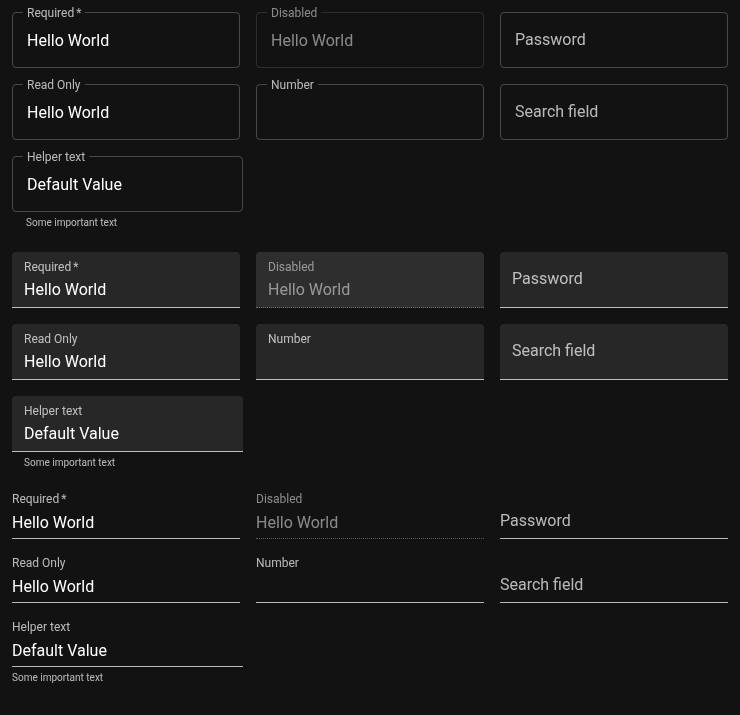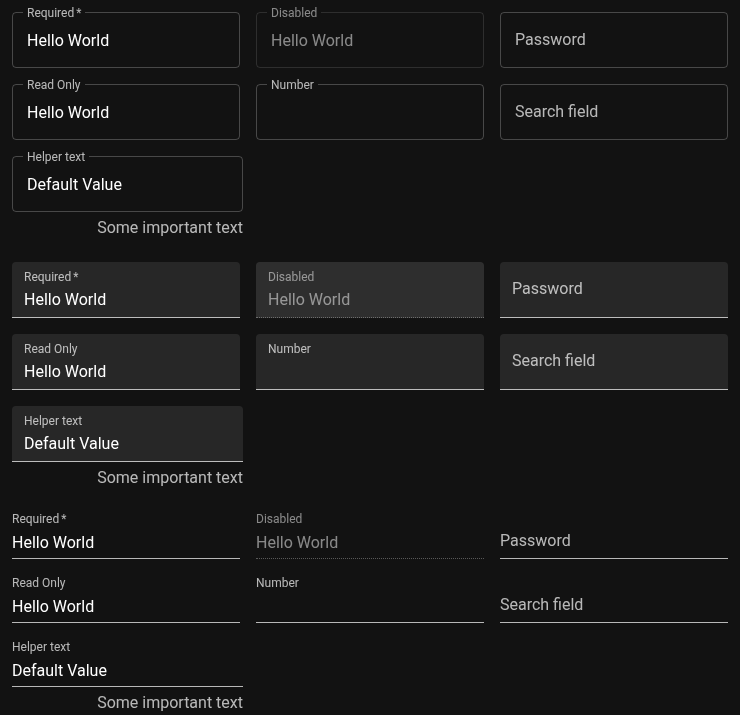--- a/index.html
+++ b/index.html
@@ -61,25 +61,24 @@
     top: 50%;
     left: 14px;
     transform: translateY(-50%);
     background: none;
     padding: 0;
     font-size: 16px;
     color: rgba(255,255,255,0.7);
   }
   .asterisk { margin-left: 2px; }
   .helper {
-    font-size: 16px;
+    font-size: 10px;
     color: rgba(255,255,255,0.7);
     margin: 3px 0 0 14px;
     line-height: 1.66;
-    text-align: right;
   }
   
   .tf-filled {
     position: relative;
   }
   .tf-filled .fill {
     position: relative;
     background: rgba(255,255,255,0.09);
     border-top-left-radius: 4px;
     border-top-right-radius: 4px;

